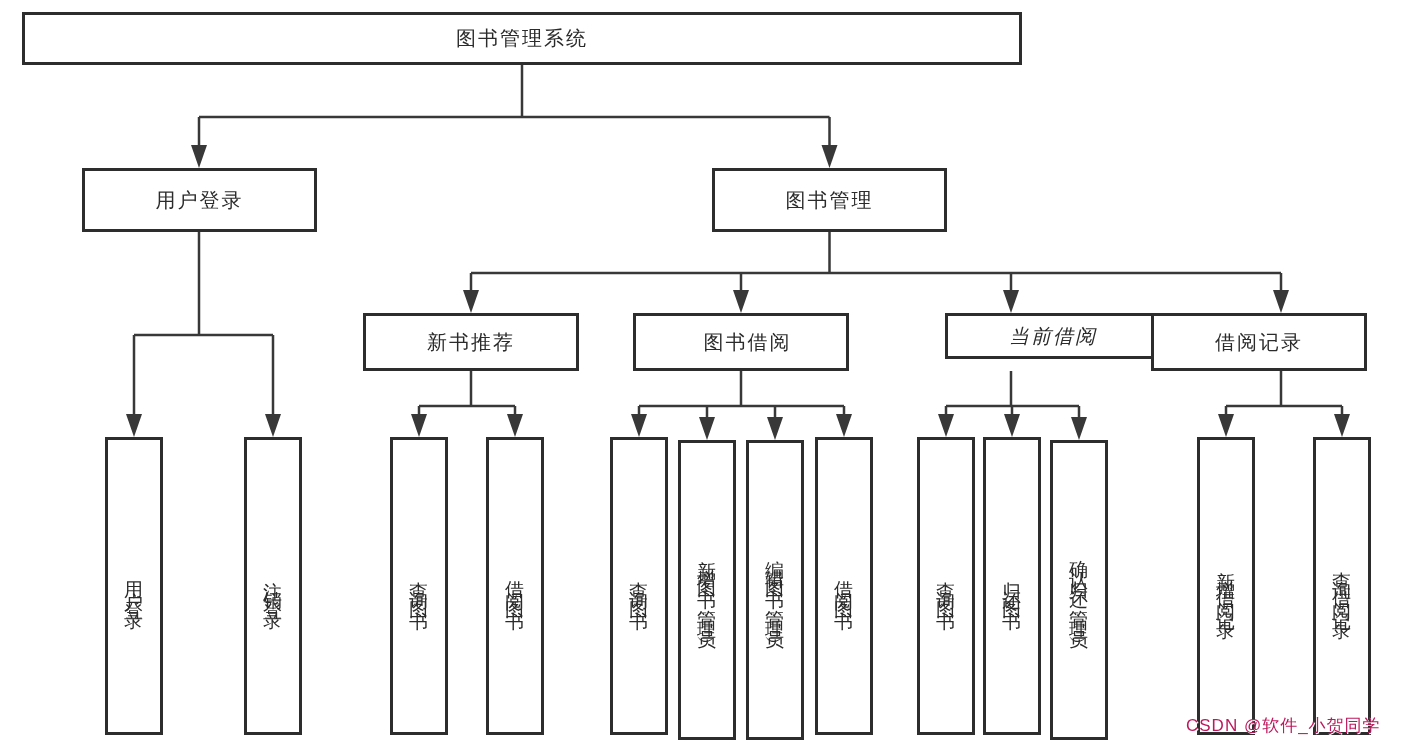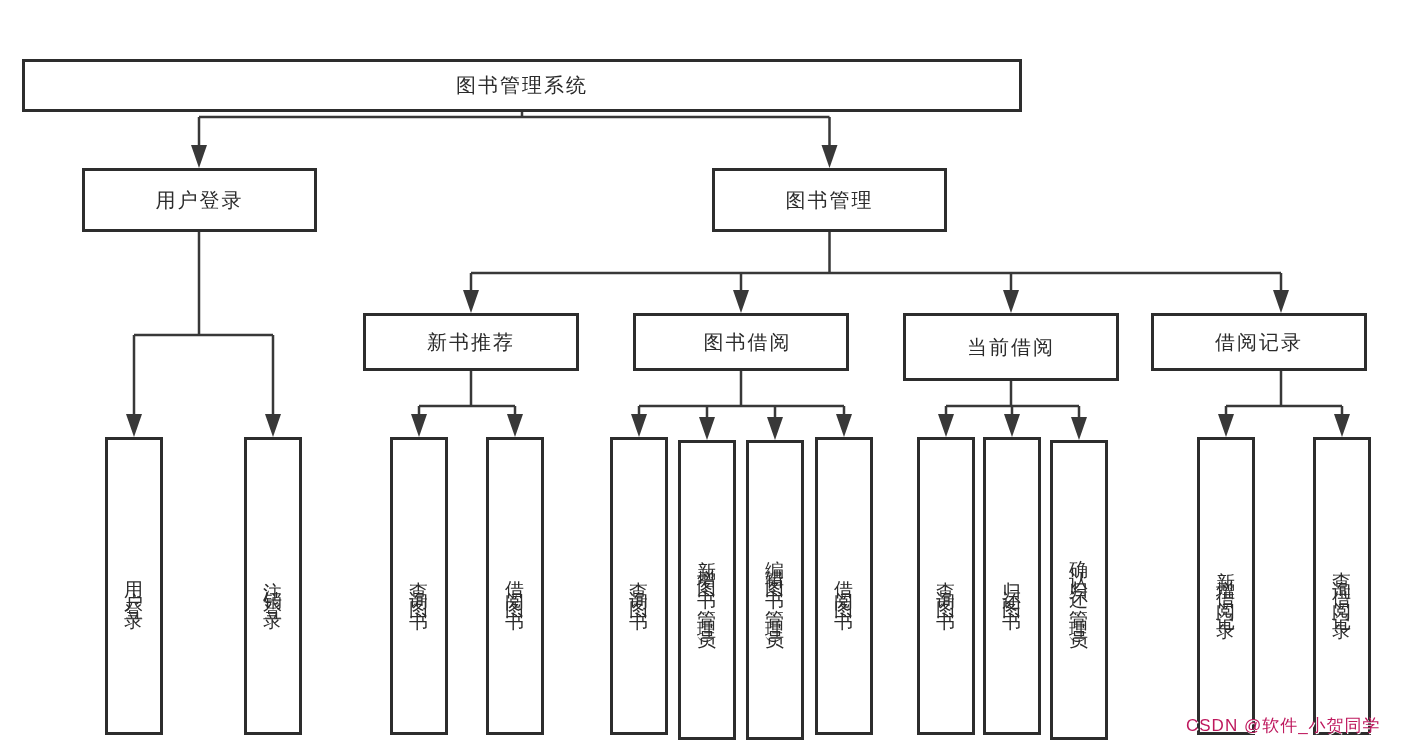--- a/index.html
+++ b/index.html
@@ -54,38 +54,38 @@
       <polygon points="767,417 783,417 775,440"></polygon>
       <polygon points="836,414 852,414 844,437"></polygon>
       <polygon points="938,414 954,414 946,437"></polygon>
       <polygon points="1004,414 1020,414 1012,437"></polygon>
       <polygon points="1071,417 1087,417 1079,440"></polygon>
       <polygon points="1218,414 1234,414 1226,437"></polygon>
       <polygon points="1334,414 1350,414 1342,437"></polygon>
     </g>
   </svg>
 
-  <div class="box" style="left:22px;top:12px;width:1000px;height:53px;margin-top:47px;">
+  <div class="box" style="left:22px;top:12px;width:1000px;height:53px;">
     <span class="hlabel">图书管理系统</span>
   </div>
 
   <div class="box" style="left:82px;top:168px;width:235px;height:64px;">
     <span class="hlabel">用户登录</span>
   </div>
   <div class="box" style="left:712px;top:168px;width:235px;height:64px;">
     <span class="hlabel">图书管理</span>
   </div>
 
   <div class="box" style="left:363px;top:313px;width:216px;height:58px;">
     <span class="hlabel">新书推荐</span>
   </div>
   <div class="box" style="left:633px;top:313px;width:216px;height:58px;padding-left:13px;">
     <span class="hlabel">图书借阅</span>
   </div>
-  <div class="box" style="left:903px;top:313px;width:216px;height:68px;">
+  <div class="box" style="left:945px;top:313px;width:216px;height:46px;font-style:italic;">
     <span class="hlabel">当前借阅</span>
   </div>
   <div class="box" style="left:1151px;top:313px;width:216px;height:58px;">
     <span class="hlabel">借阅记录</span>
   </div>
 
   <div class="box" style="left:105px;top:437px;width:58px;height:298px;">
     <span class="vtext">用户登录</span>
   </div>
   <div class="box" style="left:244px;top:437px;width:58px;height:298px;">

